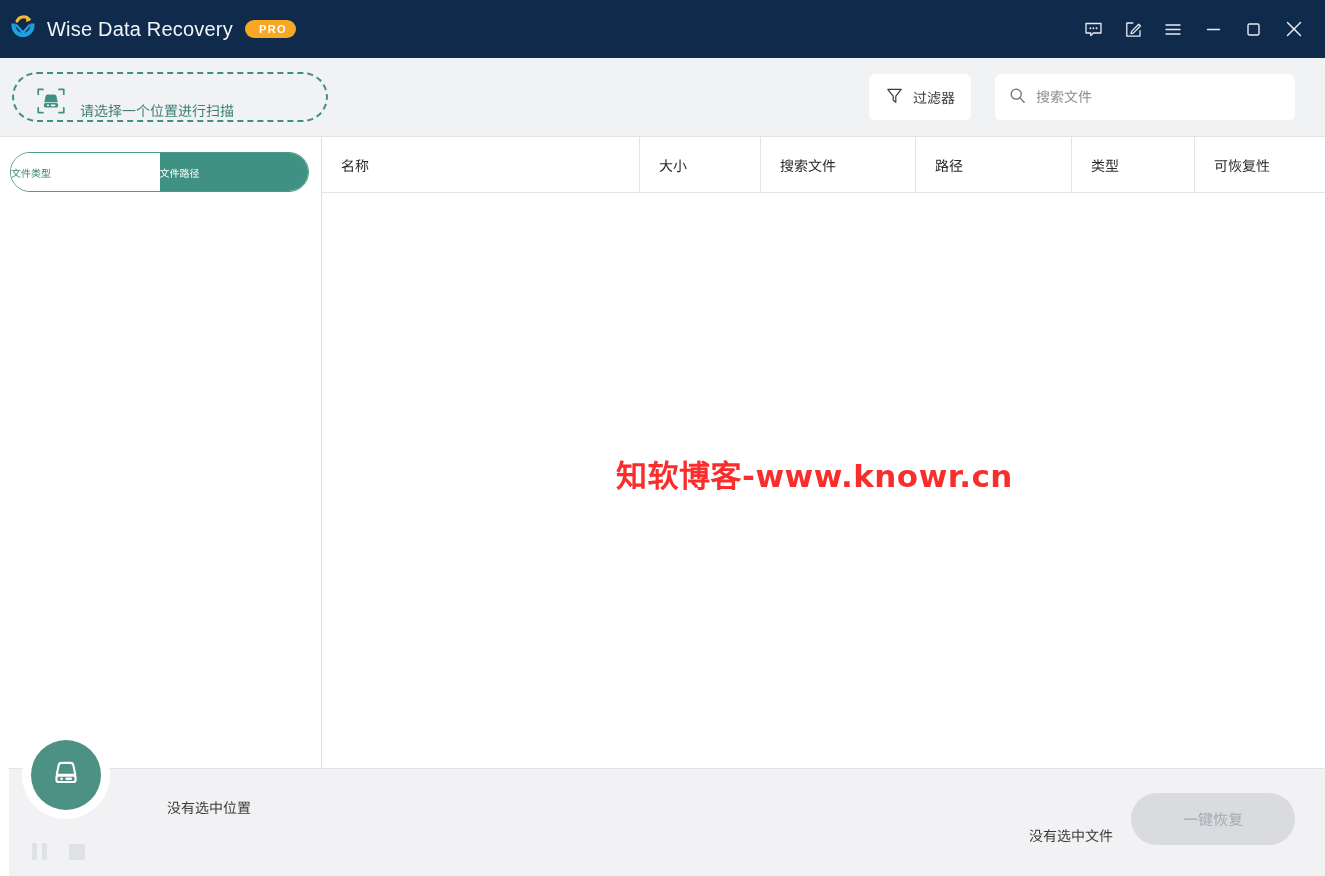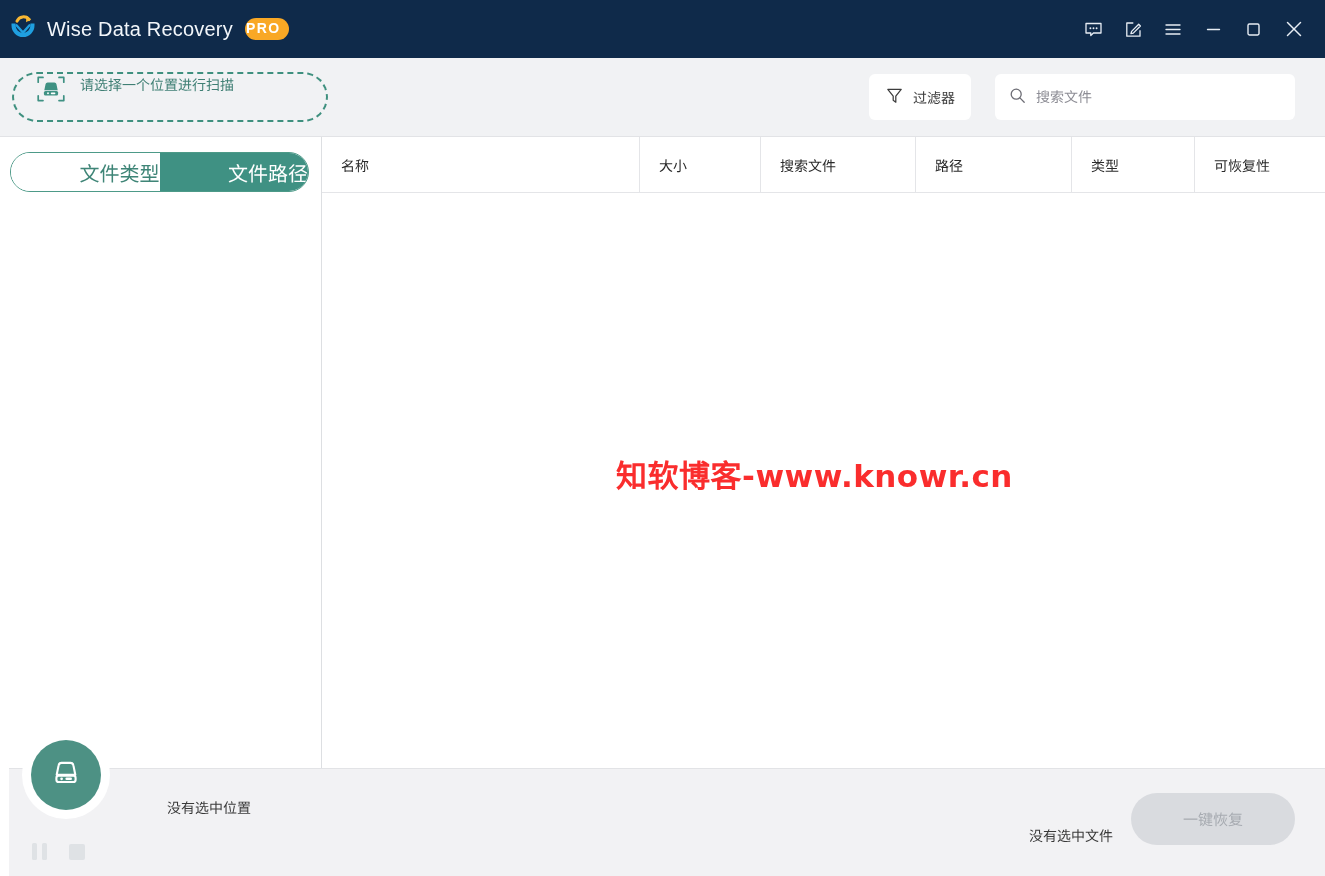--- a/index.html
+++ b/index.html
@@ -47,24 +47,24 @@
   .brand-title {
     color: #f2f6fa;
     font-size: 20px;
     letter-spacing: .2px;
     font-weight: 400;
     white-space: nowrap;
   }
   .pro-badge {
     background: #f9a825;
     color: #ffffff;
-    font-size: 14px;
+    font-size: 11px;
     letter-spacing: 1.4px;
     font-weight: 700;
-    padding: 3px 9px 3px 1px;
+    padding: 3px 9px 3px 14px;
     border-radius: 11px;
     margin-left: 3px;
     line-height: 1.1;
   }
   .win-controls {
     margin-left: auto;
     display: flex;
     align-items: center;
     height: 100%;
   }
@@ -89,21 +89,21 @@
     align-items: center;
     padding: 0 30px 0 12px;
     position: relative;
   }
   .scan-picker {
     width: 316px;
     height: 50px;
     border: 2px dashed #3f907f;
     border-radius: 25px;
     display: flex;
-    align-items: flex-start;
+    align-items: flex-end;
     gap: 14px;
     padding: 0 22px;
     cursor: pointer;
     background: transparent;
   }
   .scan-picker .drive-scan-icon { flex: none; }
   .scan-picker-label {
     color: #3f7f74;
     font-size: 14px;
     white-space: nowrap;
@@ -177,22 +177,22 @@
     border: 1px solid #4d9a88;
     border-radius: 20px;
     display: flex;
     overflow: hidden;
     background: #ffffff;
   }
   .seg {
     flex: 1;
     display: flex;
     align-items: center;
-    justify-content: flex-end;
-    font-size: 20px;
+    justify-content: flex-start;
+    font-size: 10px;
     cursor: pointer;
     user-select: none;
   }
   .seg.inactive { color: #3f8577; background: #ffffff; }
   .seg.active { color: #ffffff; background: #3f9183; }
   .sidebar-list { flex: 1; }
 
   
   .table-area {
     flex: 1;

